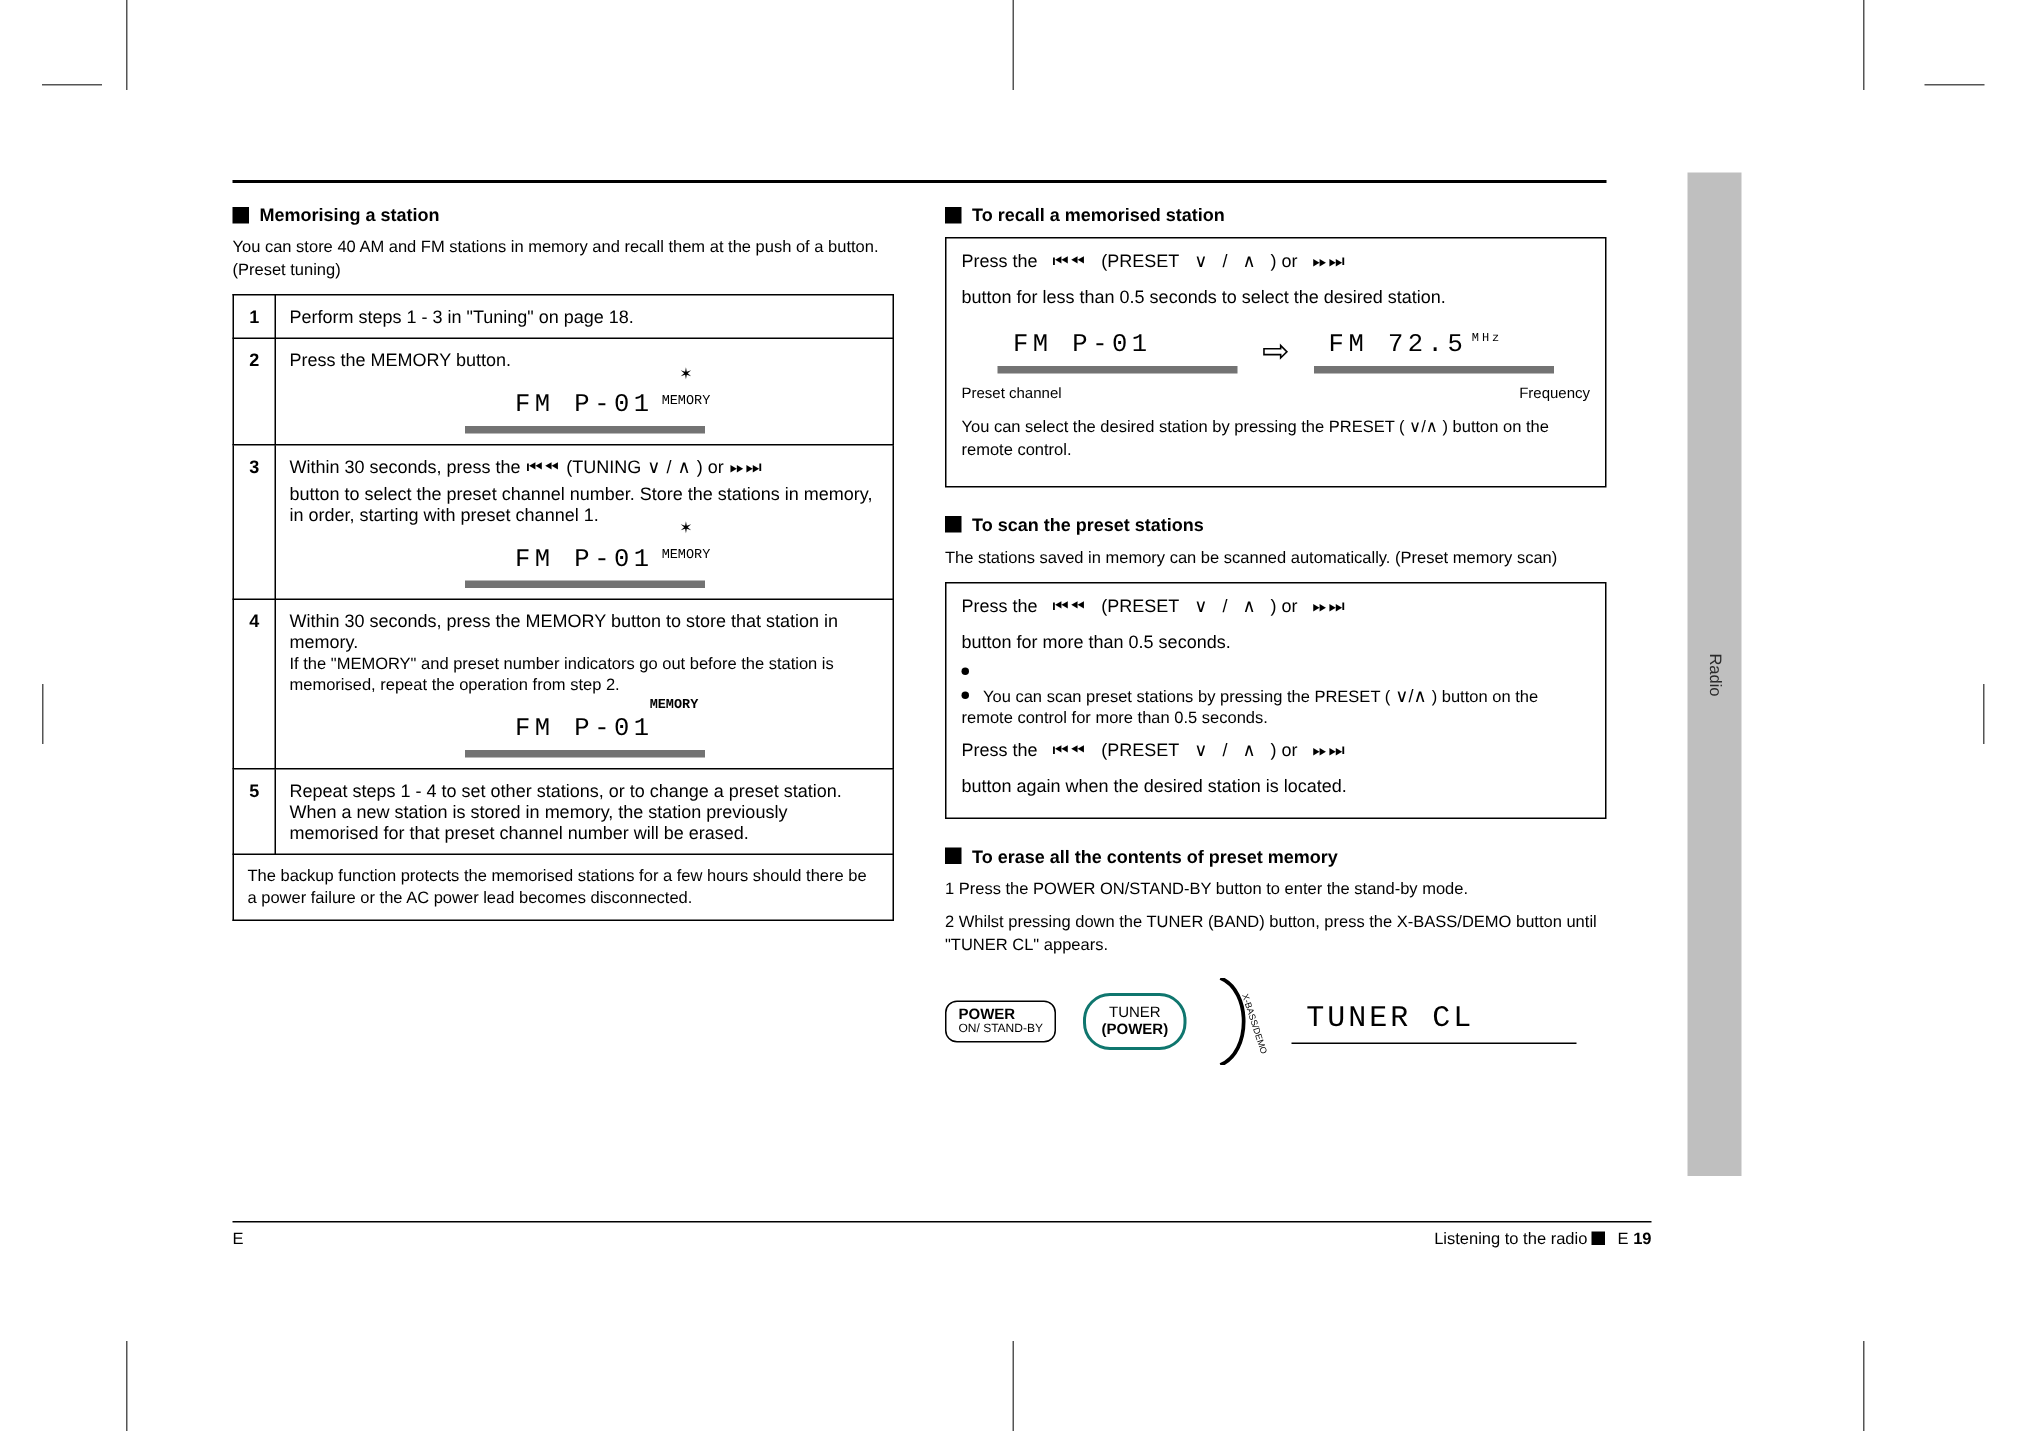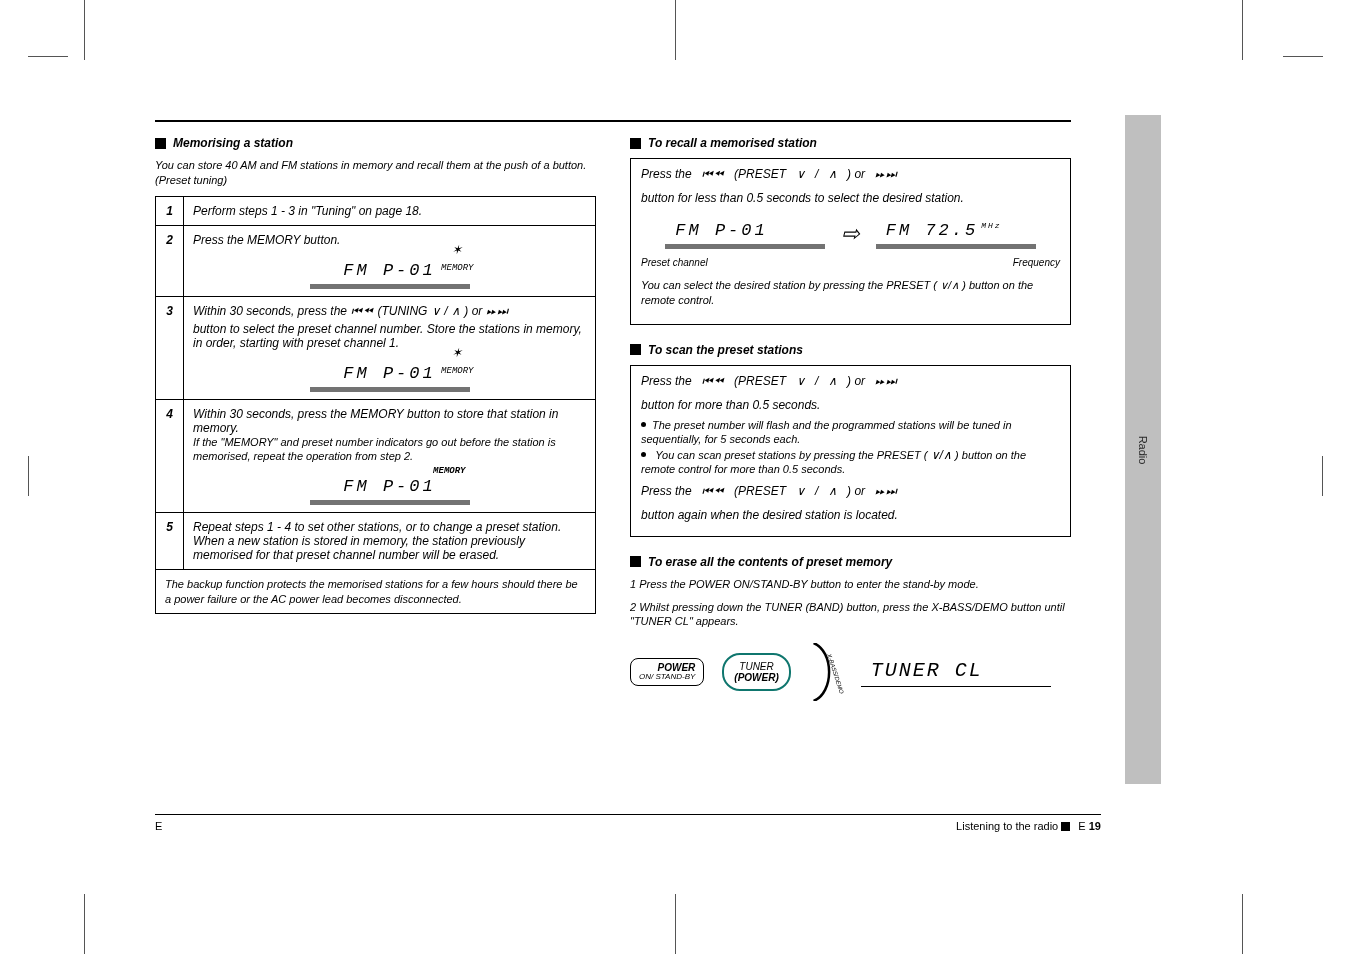--- a/index.html
+++ b/index.html
@@ -11,21 +11,21 @@
   .page{width:var(--page-w);height:var(--page-h);position:relative;margin:0 auto;background:#fff;}
   
   .crop, .center-mark{position:absolute;border:0 solid #333}
   .crop.h{width:40px;height:0;border-top:1px solid #555}
   .crop.v{width:0;height:40px;border-left:1px solid #555}
   .center-mark{position:absolute;width:0;height:60px;border-left:1px solid #555;top:0}
   .center-mark.bottom{top:auto;bottom:0}
   
   .sidebar-grey{position:absolute;top:115px;right:190px;width:36px;bottom:170px;background:#bfbfbf}
   .sidebar-text{position:absolute;top:50%;left:50%;transform:translate(-50%,-50%) rotate(90deg);white-space:nowrap;font-size:11px;color:#2a2a2a;font-weight:500}
-  .content{position:absolute;left:155px;right:280px;top:120px;bottom:130px;font-style:italic;}
+  .content{position:absolute;left:155px;right:280px;top:120px;bottom:130px;}
   .rule{height:0;border-top:1px solid #000;margin-bottom:8px}
   .rule.thick{border-top-width:2px}
   .cols{display:flex;gap:34px}
   .col{flex:1 1 50%}
   h2{font-size:12px;margin:6px 0 8px;font-weight:bold;display:flex;align-items:center}
   h2 .sq{width:11px;height:11px;background:#000;margin-right:7px;flex:none}
   p{margin:0 0 8px;line-height:1.35}
   .small{font-size:11px}
   table.steps{width:100%;border-collapse:collapse;table-layout:fixed}
   table.steps td{border:1px solid #000;padding:7px 9px;vertical-align:top}
@@ -34,21 +34,21 @@
   .memory-burst{position:absolute;right:-4px;top:-18px;font-size:14px;letter-spacing:0}
   .burst{display:inline-block;transform:scale(.9)}
   .mini{font-size:9px}
   .btn-icons{font-family:Arial;letter-spacing:1px}
   .arrow-right{font-size:22px;display:inline-block;margin:0 6px}
   .box{border:1px solid #000;padding:8px 10px}
   .box .row{display:flex;align-items:center;gap:10px;margin-bottom:6px}
   .bullet{width:5px;height:5px;background:#000;border-radius:50%;display:inline-block;margin:0 6px 2px 0;vertical-align:middle}
   .power-group{display:flex;align-items:center;gap:18px;margin:14px 0}
   .btn-pill{border:2px solid #0f766e;border-radius:18px;padding:6px 10px;text-align:center;font-size:10px;line-height:1.1}
-  .btn-outline{border:1px solid #000;border-radius:8px;padding:3px 8px;text-align:right;font-size:10px;line-height:1.1}
+  .btn-outline{border:1px solid #000;border-radius:8px;padding:3px 8px;text-align:left;font-size:10px;line-height:1.1}
   .demo-swoosh{width:34px;height:58px;position:relative}
   .demo-swoosh svg{width:100%;height:100%}
   .lcd-wide{border:0;border-bottom:1px solid #000;min-width:190px}
   .pair{display:flex;align-items:center;gap:10px}
   .subnote{font-size:11px;line-height:1.35}
   .footer{position:absolute;left:155px;right:250px;bottom:122px;border-top:1px solid #000;padding-top:5px;font-size:11px;display:flex;justify-content:space-between}
   .foot-right .sq{display:inline-block;width:9px;height:9px;background:#000;margin-right:5px;vertical-align:-1px}
   .tick{font-size:10px}
   .chev{font-family:Arial}
   .seg{font-family:"Courier New",monospace;letter-spacing:3px}
@@ -181,32 +181,33 @@
             <span>You can select the desired station by pressing the PRESET (</span>
             <span class="chev">∨</span>/<span class="chev">∧</span>
             <span>) button on the remote control.</span>
           </p>
         </div>
 
         <h2 style="margin-top:18px">
             <span class="sq"></span>
             <span>To scan the preset stations</span>
           </h2>
+        <p class="small">The stations saved in memory can be scanned automatically. (Preset memory scan)</p>
 
         <div class="box">
           <div class="row" style="flex-wrap:wrap">
             <span>Press the </span>
             <span class="btn-icons">⏮︎⏪︎</span>
             <span> (PRESET </span>
             <span class="chev">∨</span>/<span class="chev">∧</span>
             <span>) or </span>
             <span class="btn-icons">⏩︎⏭︎</span>
             <span> button for more than 0.5 seconds.</span>
           </div>
-          <div style="margin:4px 0 2px"><span class="bullet"></span><span class="small">The preset number will flash and the programmed stations will be tuned in sequentially, for 5 seconds each.</span></div>
+          <div style="margin:4px 0 2px"><span class="bullet"></span></div>
           <div style="margin-bottom:8px">
             <span class="bullet"></span>
             <span class="small">You can scan preset stations by pressing the PRESET (</span>
             <span class="chev">∨</span>/<span class="chev">∧</span>
             <span class="small">) button on the remote control for more than 0.5 seconds.</span>
           </div>
           <div class="row" style="flex-wrap:wrap">
             <span>Press the </span>
             <span class="btn-icons">⏮︎⏪︎</span>
             <span> (PRESET </span>

